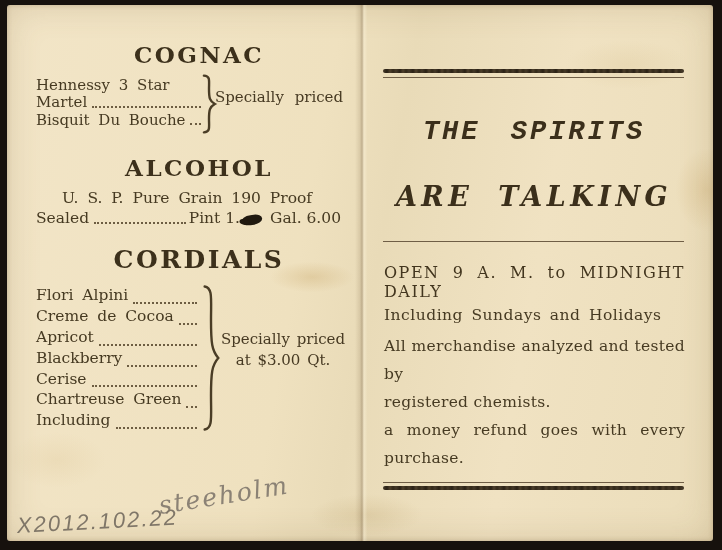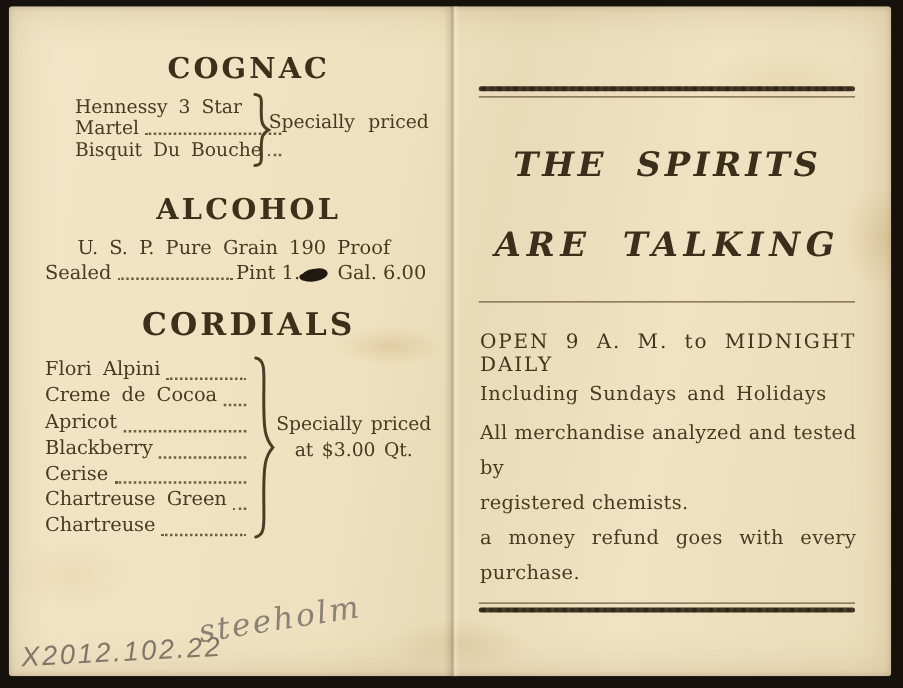--- a/index.html
+++ b/index.html
@@ -65,21 +65,20 @@
   .brace-svg { position: absolute; overflow: visible; }
 
   
   .cognac-title   { top: 36px; }
   .alcohol-title  { top: 149px; }
   .cordials-title { top: 240px; font-size: 25px; }
 
   .cognac-list {
     position: absolute; left: 29px; top: 71px; width: 168px;
     font-size: 15px;
-    margin-left: 24px;
   }
   .cognac-list .row { height: 17.4px; }
   .cognac-brace { left: 194px; top: 70px; }
   .cognac-note  { left: 207px; top: 83px; width: 130px; line-height: 19px; word-spacing: 6px; }
 
   .alcohol-desc {
     position: absolute; left: 0; top: 184px; width: 360px;
     text-align: center; font-size: 15.5px; word-spacing: 4px;
   }
   .sealed-row {
@@ -132,21 +131,21 @@
   .headline {
     position: absolute; left: 377px; width: 300px;
     text-align: center;
     font-style: italic; font-weight: bold;
     font-size: 27px;
     color: #3b2f1b;
     letter-spacing: 3px;
     word-spacing: 11px;
     white-space: nowrap;
   }
-  .headline.l1 { top: 112px; }
+  .headline.l1 { top: 112px; font-family: Liberation Mono, monospace; }
   .headline.l2 { top: 176px; letter-spacing: 4.5px; }
 
   .hours {
     position: absolute; left: 377px; top: 258px; width: 301px;
     font-size: 16px;
     letter-spacing: 1.5px;
     text-align: justify; text-align-last: justify;
     color: #42351e;
   }
   .hours-note {
@@ -248,21 +247,21 @@
     </div>
     <div class="row">
       <span class="label">Cerise</span>
       <span class="leader"></span>
     </div>
     <div class="row">
       <span class="label">Chartreuse Green</span>
       <span class="leader"></span>
     </div>
     <div class="row">
-      <span class="label">Chartreuse</span>
+      <span class="label">Including</span>
       <span class="leader"></span>
     </div>
   </div>
 
   <svg class="brace-svg cordials-brace" width="20" height="146" viewBox="0 0 22 100" preserveAspectRatio="none">
     <path d="M4 1 C13 2 11 9 11 24 C11 40 12 45 19 50 C12 55 11 60 11 76 C11 91 13 98 4 99" fill="none" stroke="#4a3d26" stroke-width="2.4" stroke-linecap="round" vector-effect="non-scaling-stroke"></path>
   </svg>
 
   <div class="note cordials-note">
     <div>Specially priced</div>

